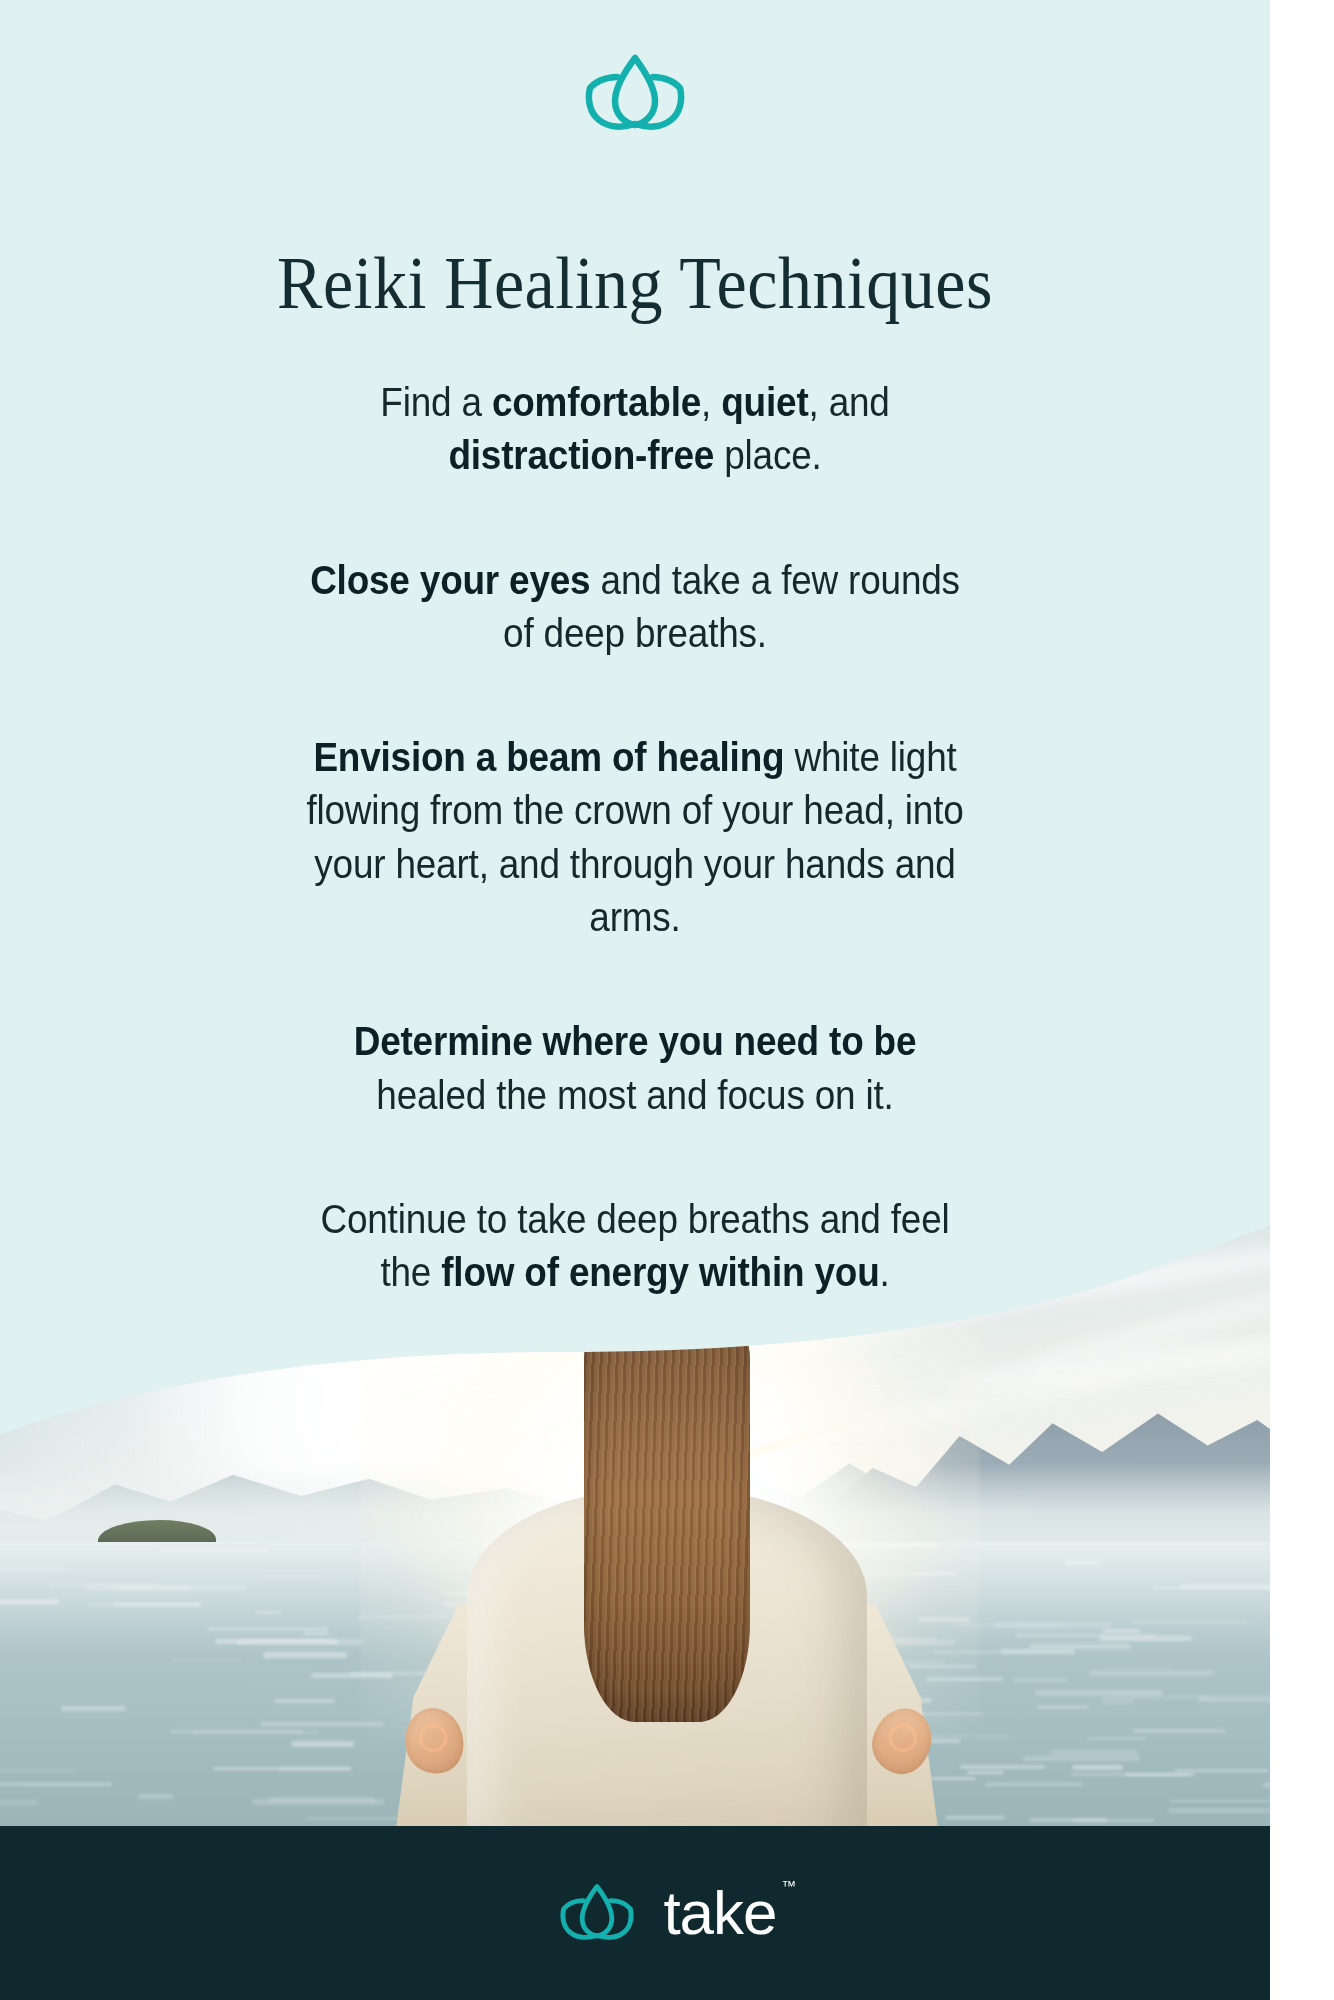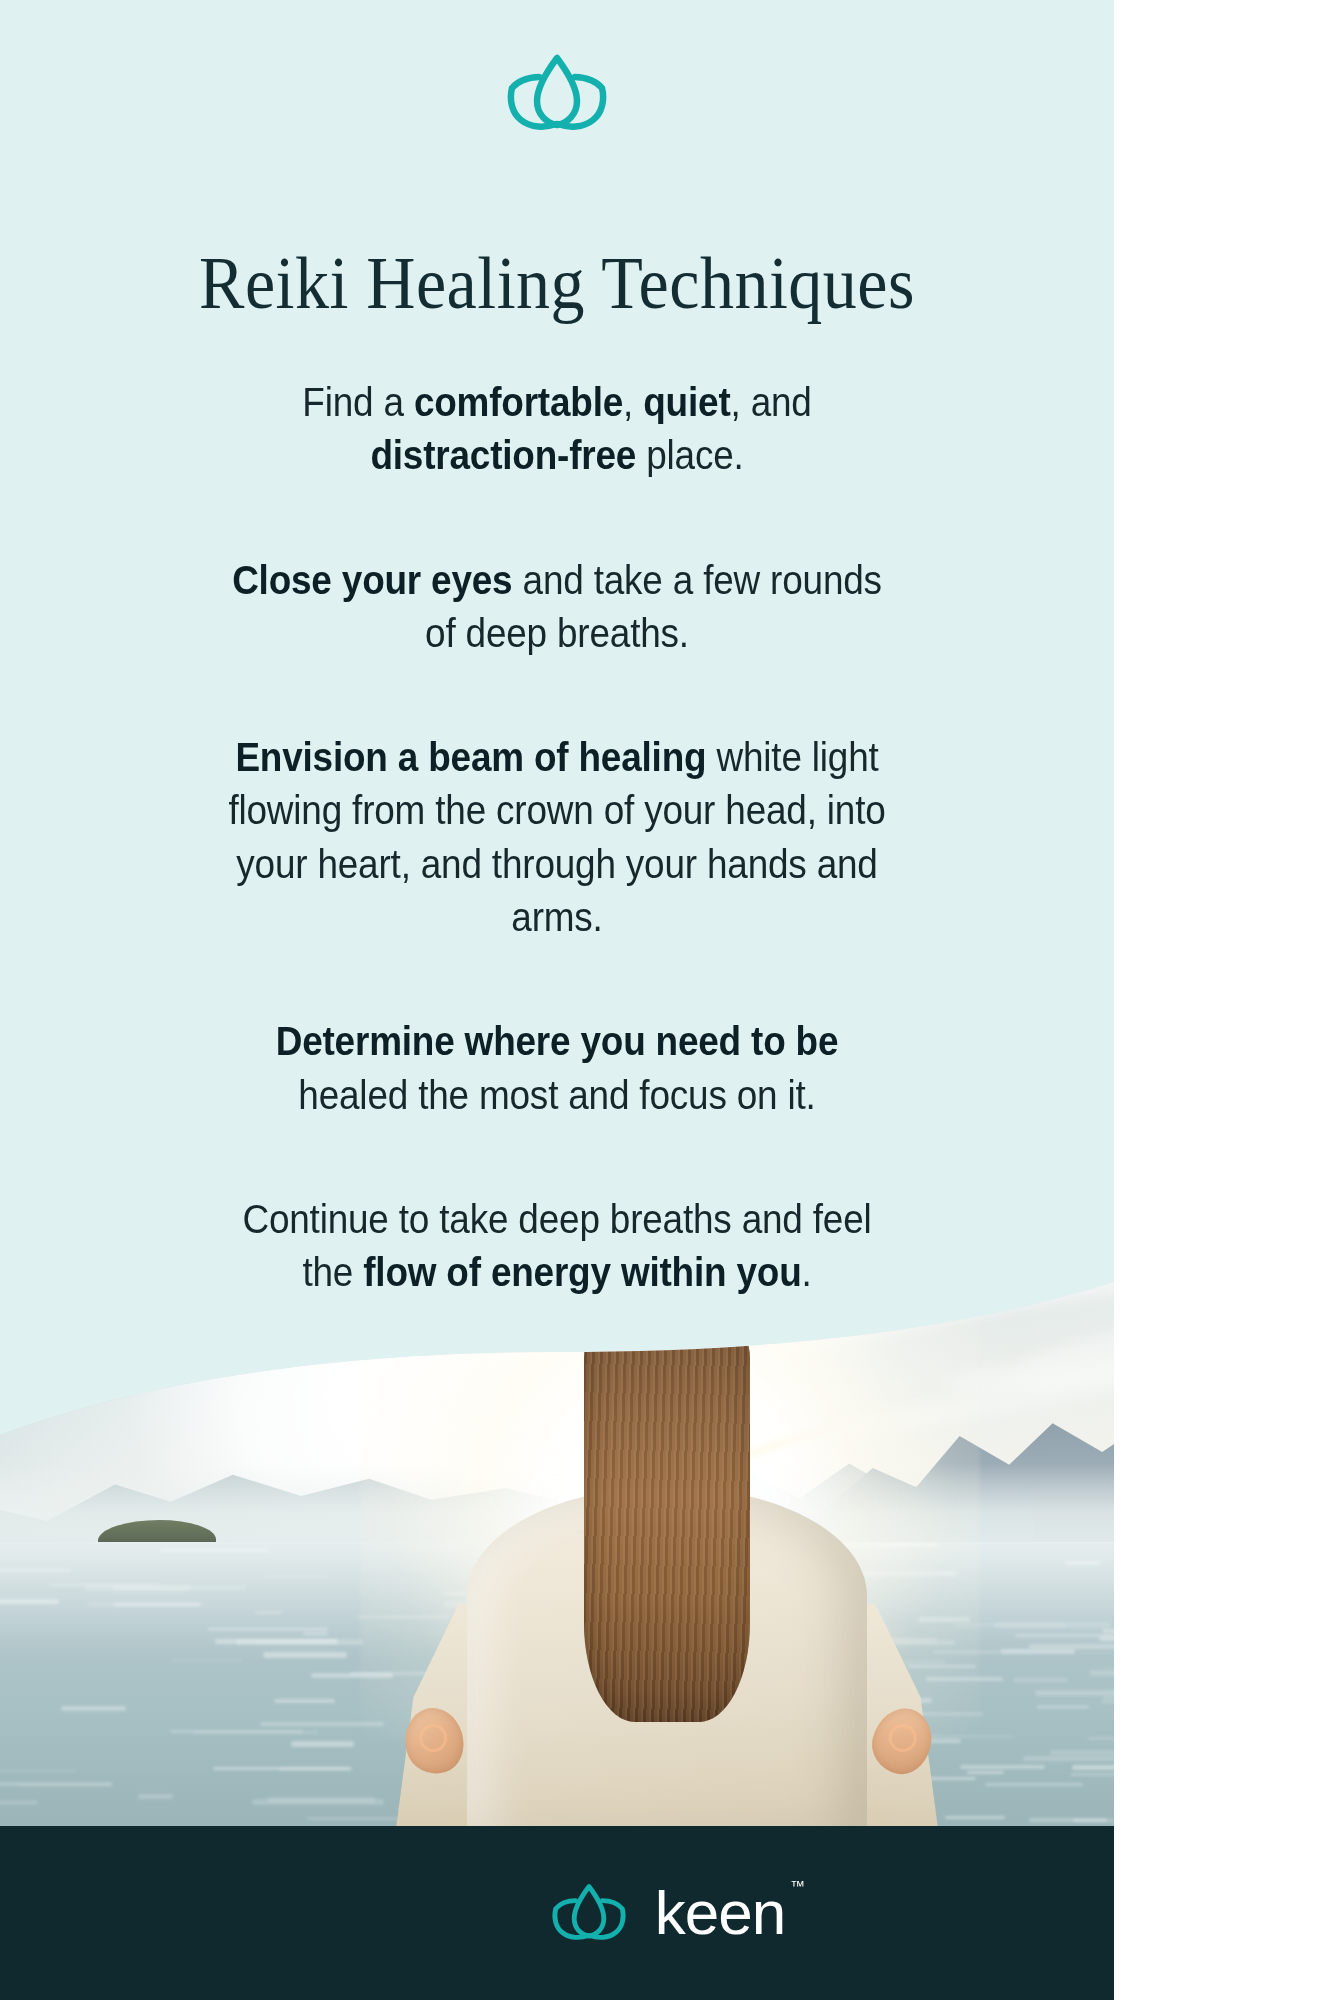--- a/index.html
+++ b/index.html
@@ -9,21 +9,21 @@
   }
   body {
     width: 1334px;
     height: 2000px;
     overflow: hidden;
     font-family: "Liberation Sans", sans-serif;
   }
 
   #poster {
     position: relative;
-    width: 1114px;
+    width: 1270px;
     height: 2000px;
     background: #dff2f1;
     overflow: hidden;
   }
 
   
   .brand-mark {
     position: absolute;
     top: 52px;
     left: 0;
@@ -532,19 +532,19 @@
   <div class="footer">
     <div class="footer-logo">
       <span>
         <svg width="80" height="60" viewBox="0 0 108 78" fill="none" aria-hidden="true">
           <path d="M54 6 C 42 22, 34 36, 34 49 C 34 62, 43 71, 54 73 C 65 71, 74 62, 74 49 C 74 36, 66 22, 54 6 Z" stroke="#13B0AE" stroke-width="6.5" stroke-linejoin="round" fill="none"></path>
           <path d="M36 25 C 24 25, 14 30, 9 36 C 6 48, 9 61, 18 68 C 28 76, 42 76, 53 72" stroke="#13B0AE" stroke-width="6.5" stroke-linecap="round" stroke-linejoin="round" fill="none"></path>
           <path d="M72 25 C 84 25, 94 30, 99 36 C 102 48, 99 61, 90 68 C 80 76, 66 76, 55 72" stroke="#13B0AE" stroke-width="6.5" stroke-linecap="round" stroke-linejoin="round" fill="none"></path>
         </svg>
       </span>
       <span class="wordmark">
-        <span>keen</span>
+        <span>take</span>
         <span class="tm">™</span>
       </span>
     </div>
   </div>
 
 </div>
 
 </body></html>

